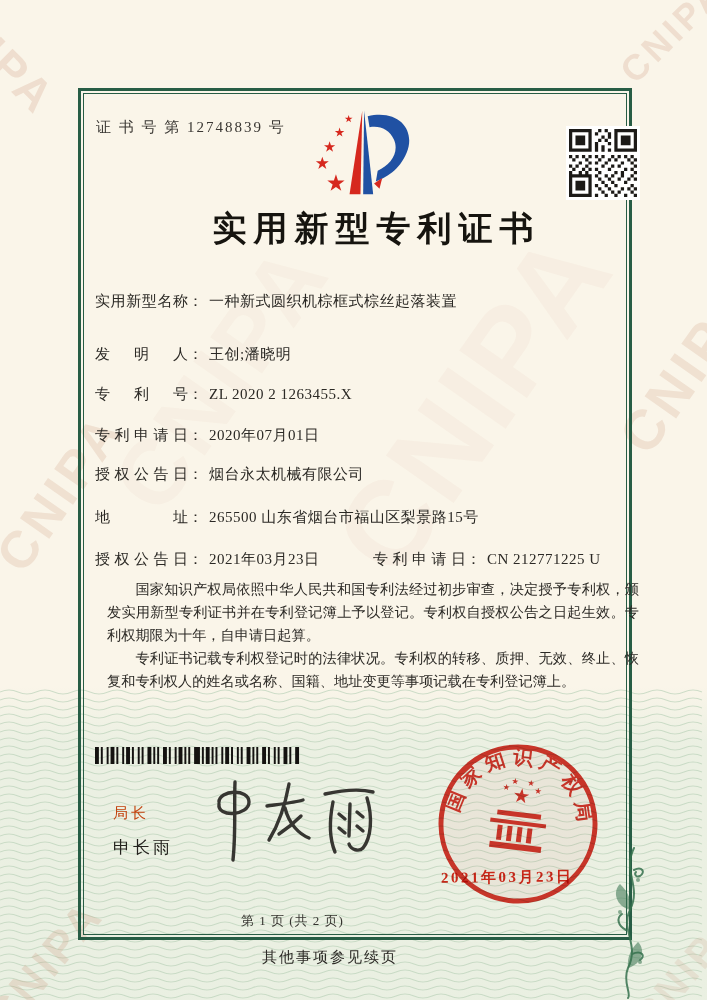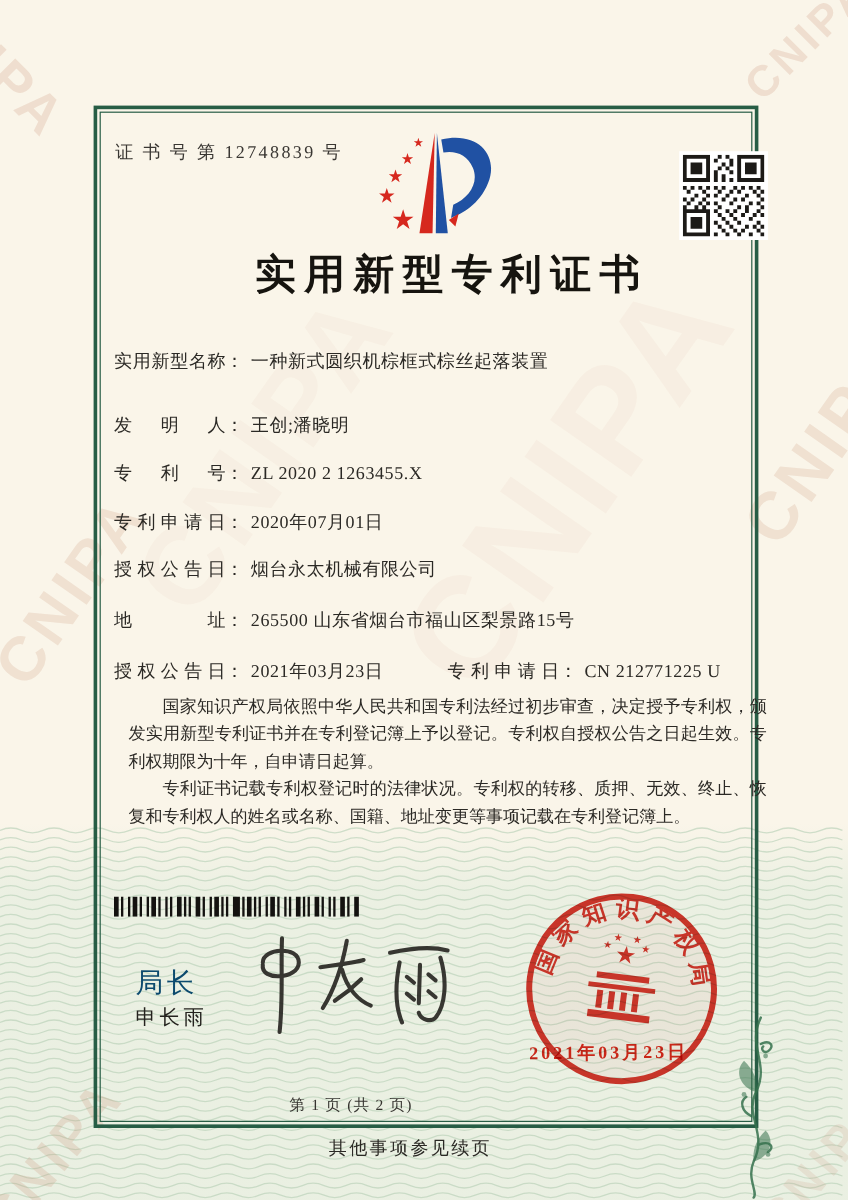--- a/index.html
+++ b/index.html
@@ -35,32 +35,32 @@
   .label{display:inline-block;width:93px;text-align:justify;text-align-last:justify;vertical-align:baseline;}
   .colon{display:inline-block;margin-right:6px;}
   .val{letter-spacing:.5px;}
   .pair2{position:absolute;left:278px;top:0;}
   
   .body-text{position:absolute;left:88px;top:578px;width:532px;z-index:4;font-size:14.2px;
              line-height:23px;text-align:justify;color:#2b2925;margin-left:19px;}
   .body-text p{margin:0;text-indent:2em;}
   
   .barcode{position:absolute;left:95px;top:747px;z-index:4;}
-  .sig-title{position:absolute;left:113px;top:804px;z-index:4;font-size:23px;letter-spacing:3px;color:#0c4a6e;}
+  .sig-title{position:absolute;left:113px;top:804px;z-index:4;font-size:15px;letter-spacing:3px;color:#c2410c;}
   .sig-name{position:absolute;left:113px;top:836px;z-index:4;font-size:17px;letter-spacing:3px;color:#24221e;}
   .sig-hand{position:absolute;left:205px;top:772px;z-index:4;}
   .seal{position:absolute;left:434px;top:740px;z-index:5;transform:rotate(7deg);
         mix-blend-mode:multiply;opacity:.93;}
   .seal-date{position:absolute;left:441px;top:868px;z-index:6;font-size:15px;font-weight:bold;
              color:#dd2b1c;letter-spacing:2.5px;transform:rotate(-.6deg);white-space:nowrap;
              mix-blend-mode:multiply;}
   .ornament{position:absolute;left:588px;top:846px;z-index:4;}
   .page-info{position:absolute;left:0;top:912px;width:585px;z-index:4;text-align:center;
              font-size:13px;letter-spacing:1px;color:#35332f;}
-  .footer-note{position:absolute;left:16px;top:948px;width:652px;z-index:4;text-align:center;
+  .footer-note{position:absolute;left:4px;top:948px;width:652px;z-index:4;text-align:center;
                font-size:15px;letter-spacing:2px;color:#2b2925;}
 </style>
 </head>
 <body>
 
 <div class="page">
 
   <div class="wave-tint"></div>
   <svg class="waves" width="707" height="312" viewBox="0 0 707 312">
     <defs>

